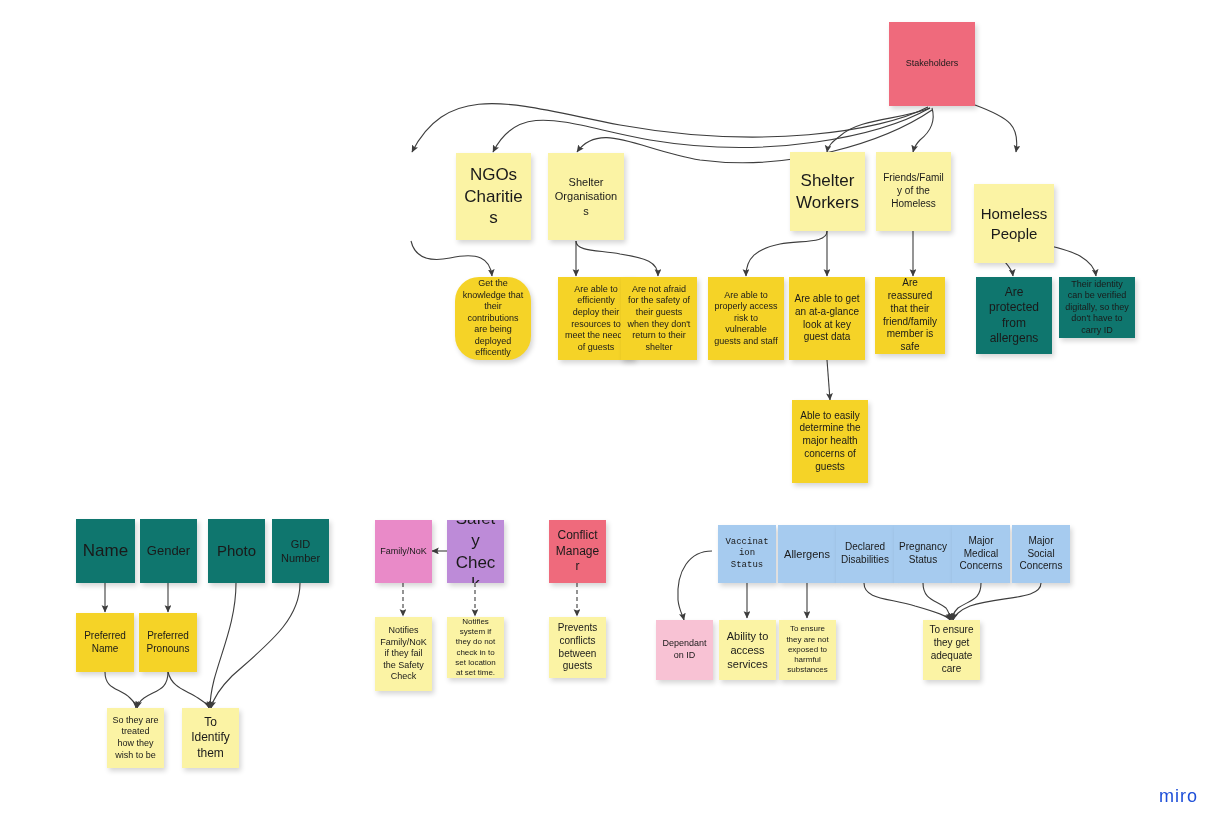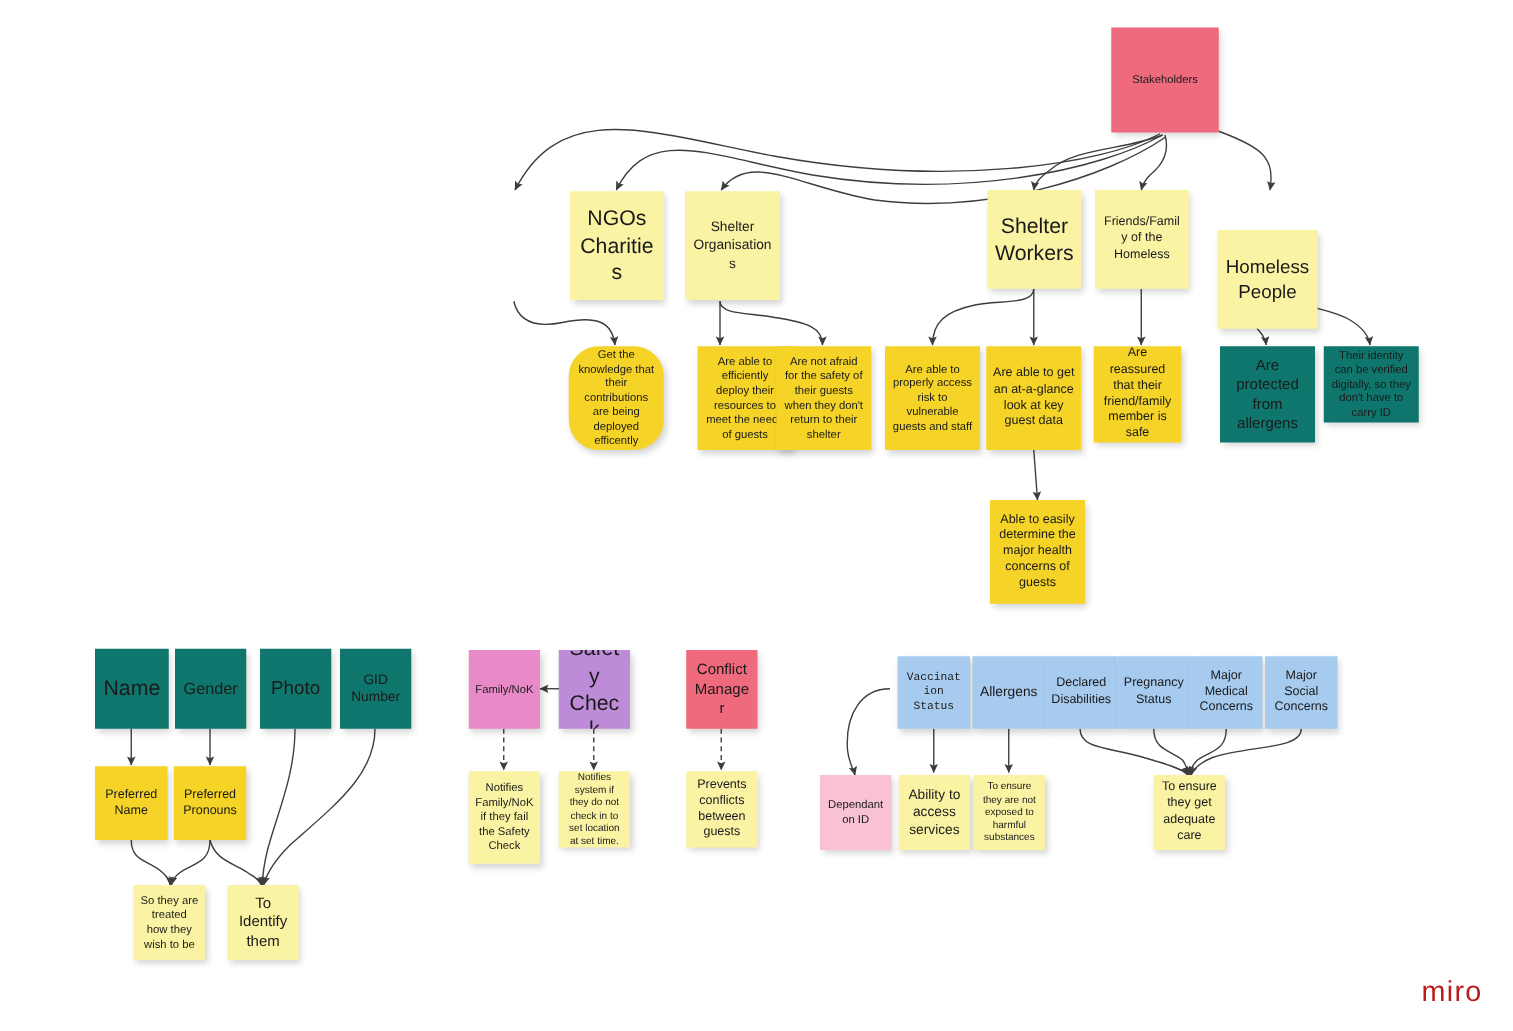--- a/index.html
+++ b/index.html
@@ -62,25 +62,25 @@
   .fs-9  { font-size: 9px;  }
   .fs-10 { font-size: 10px; }
   .fs-11 { font-size: 11px; }
   .fs-12 { font-size: 12px; }
   .fs-13 { font-size: 13px; }
   .fs-15 { font-size: 15px; }
   .fs-17 { font-size: 17px; }
 
   #watermark {
     position: absolute;
-    right: 24px;
+    right: 12px;
     bottom: 18px;
-    font-size: 23px;
+    font-size: 18px;
     letter-spacing: 1px;
-    color: #b91c1c;
+    color: #1d4ed8;
     z-index: 3;
     user-select: none;
   }
 </style>
 </head>
 <body>
 
 <div id="board">
 
   <svg id="edges" viewBox="0 0 1210 825" xmlns="http://www.w3.org/2000/svg">

